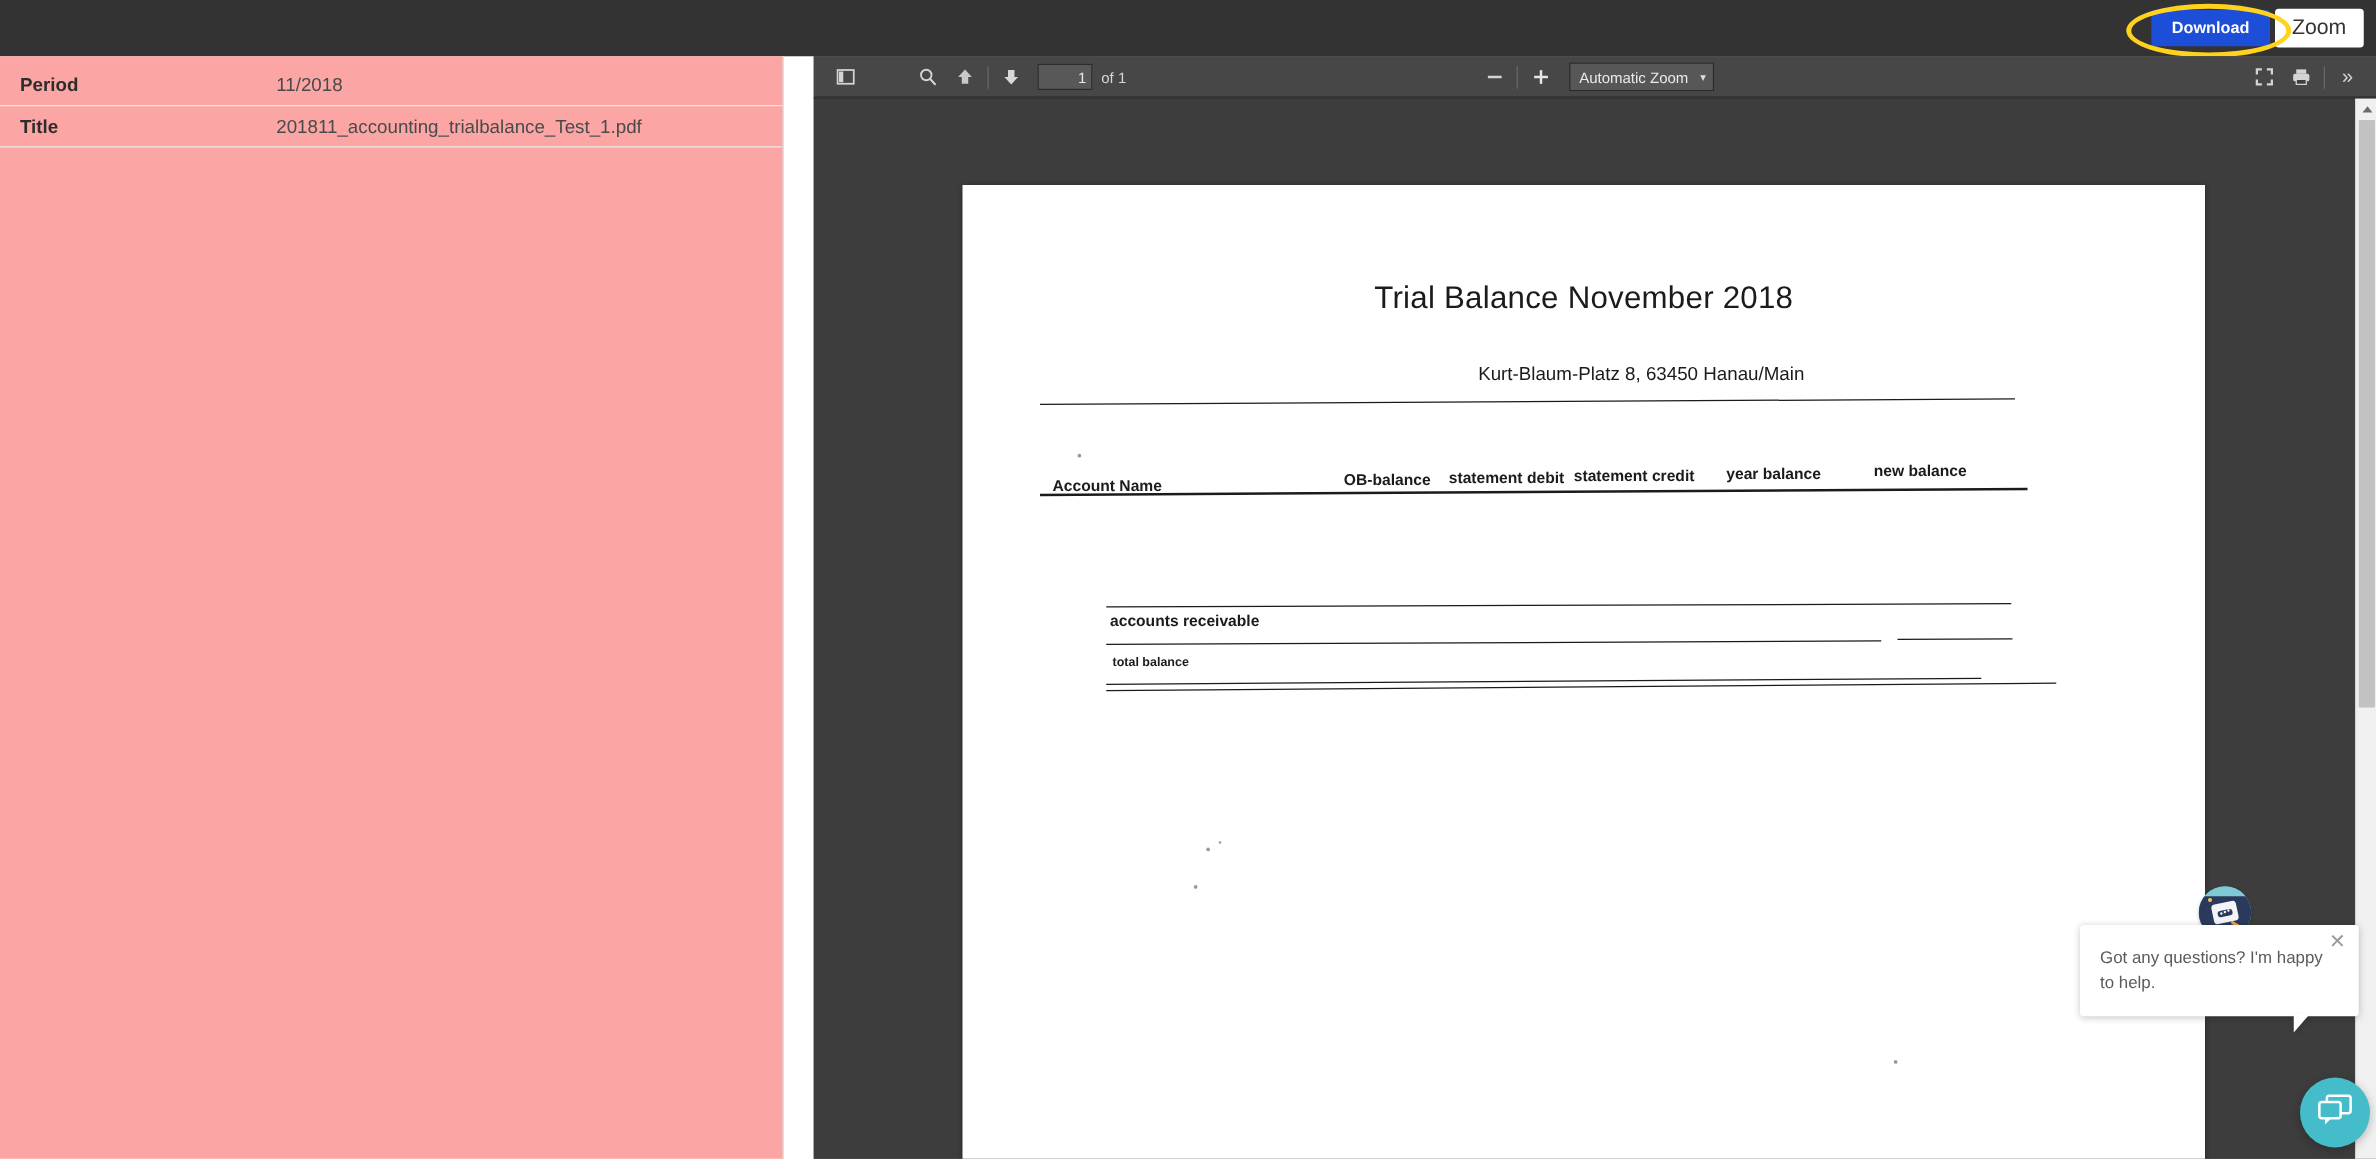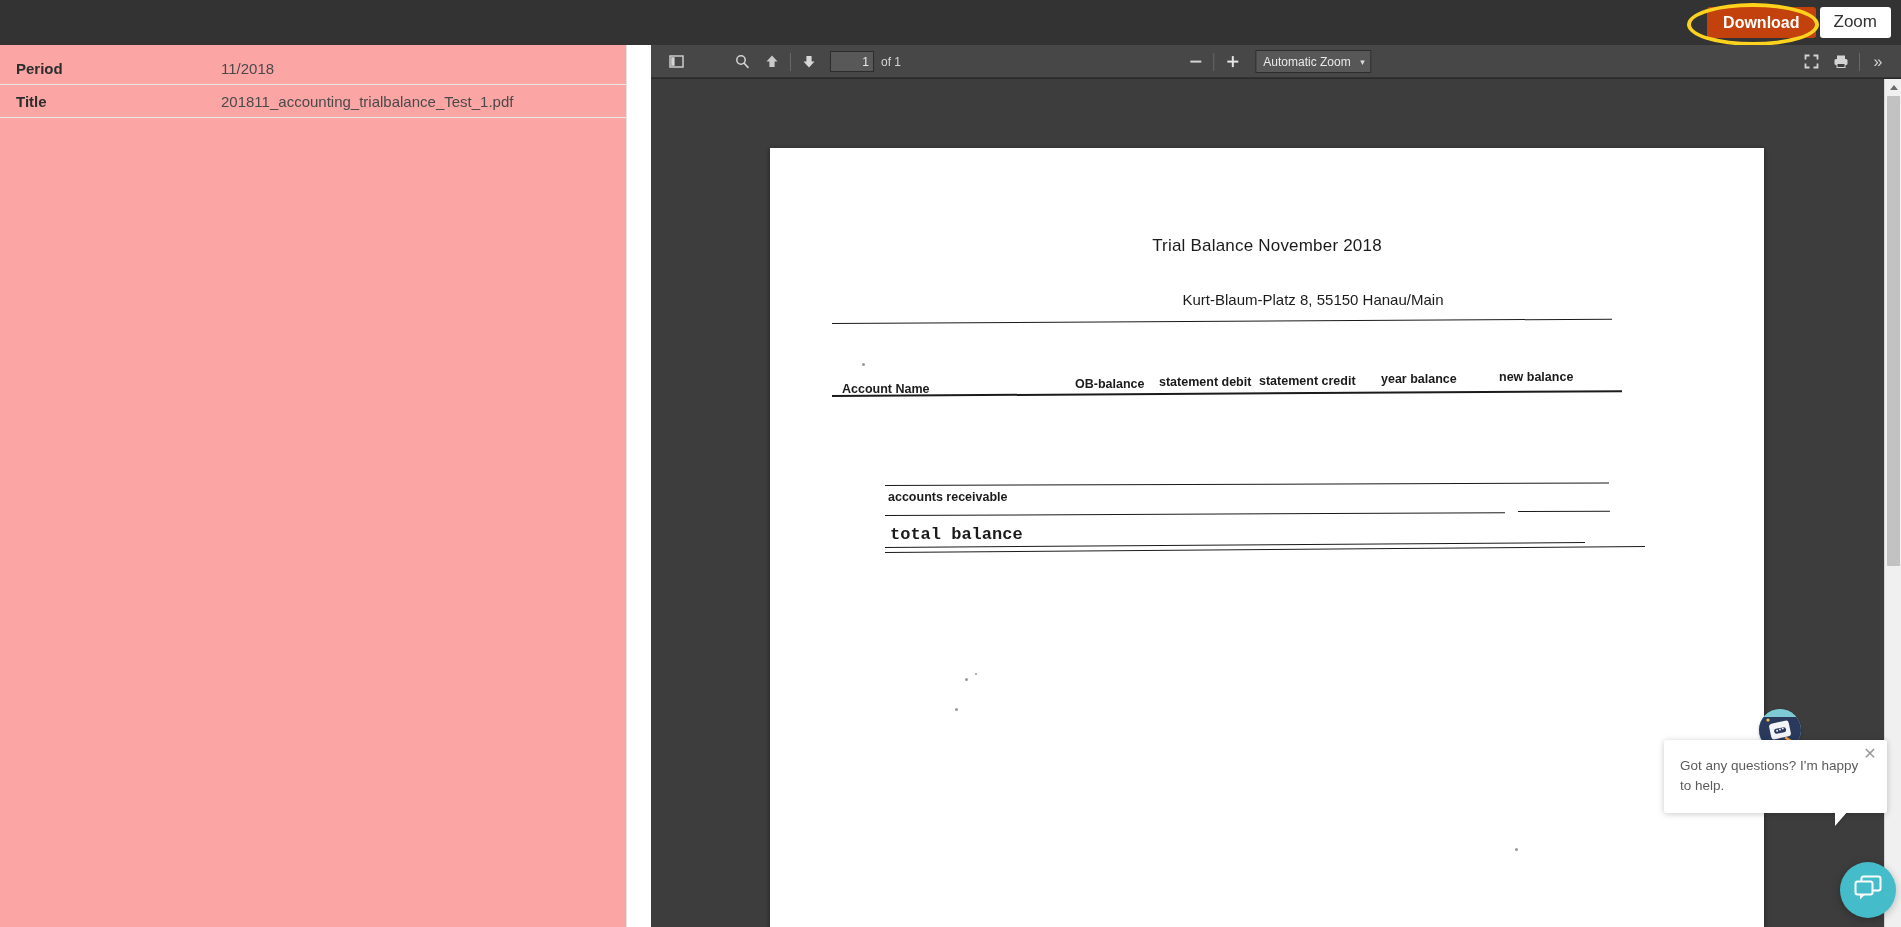--- a/index.html
+++ b/index.html
@@ -32,25 +32,25 @@
     position: relative;
   }
   .doc-icon svg { display: block; }
   .titlebar-right {
     margin-left: auto;
     display: flex; align-items: center;
     padding-right: 10px;
     position: relative;
   }
   .btn-download {
-    background: #c2410c;
+    background: #1d4ed8;
     color: #ffffff;
     border: none;
     font-family: "Liberation Sans", sans-serif;
-    font-size: 16px;
+    font-size: 13px;
     font-weight: bold;
     padding: 7px 16px;
     border-radius: 3px;
     cursor: pointer;
     line-height: 1.1;
   }
   .btn-close {
     background: #ffffff;
     color: #333333;
     border: none;
@@ -185,23 +185,23 @@
   .pdf-page {
     position: absolute;
     top: 69px; left: 119px;
     width: 994px; height: 1300px;
     background: #ffffff;
     box-shadow: 0 1px 5px rgba(0,0,0,.45);
     overflow: hidden;
   }
   .pdf-inner { position: relative; width: 100%; height: 100%; color: #1b1b1b; }
   .pdf-title {
-    position: absolute; top: 88px; left: 0; width: 100%;
+    position: absolute; top: 76px; left: 0; width: 100%;
     text-align: center;
-    font-size: 17px;
+    font-size: 25px;
     letter-spacing: .2px;
   }
   .pdf-address {
     position: absolute; top: 143px; left: 0; width: 100%;
     text-align: center;
     font-size: 15px;
     padding-left: 92px;
   }
   .rule {
     position: absolute;
@@ -244,21 +244,21 @@
   .rule-ar-bot {
     top: 367px; left: 115px; width: 620px; height: 1.2px;
     transform: rotate(-0.25deg);
   }
   .rule-ar-bot2 {
     top: 363px; left: 748px; width: 92px; height: 1.2px;
     transform: rotate(-0.2deg);
   }
   .row-tb {
     position: absolute; top: 377px; left: 120px;
-    font-size: 17px; font-weight: bold; font-family: Liberation Mono, monospace;
+    font-size: 10px; font-weight: bold;
   }
   .rule-tb1 {
     top: 399px; left: 115px; width: 700px; height: 1.4px;
     transform: rotate(-0.4deg);
   }
   .rule-tb2 {
     top: 404px; left: 115px; width: 760px; height: 1.2px;
     transform: rotate(-0.45deg);
   }
   .speck { position: absolute; background: #999; border-radius: 50%; }
@@ -455,21 +455,21 @@
         <span style="color:#d4d4d4;font-size:16px;line-height:1;">»</span>
       </button>
     </div>
   </div>
 
   <div class="pdf-scroll">
     <div class="pdf-page">
       <div class="pdf-inner">
 
         <div class="pdf-title">Trial Balance November 2018</div>
-        <div class="pdf-address">Kurt-Blaum-Platz 8, 55150 Hanau/Main</div>
+        <div class="pdf-address">Kurt-Blaum-Platz 8, 63450 Hanau/Main</div>
 
         <div class="rule rule-top"></div>
 
         <div class="pdf-colhead">
           <span class="ch-account">Account Name</span>
           <span class="ch-ob">OB-balance</span>
           <span class="ch-debit">statement debit</span>
           <span class="ch-credit">statement credit</span>
           <span class="ch-year">year balance</span>
           <span class="ch-new">new balance</span>

